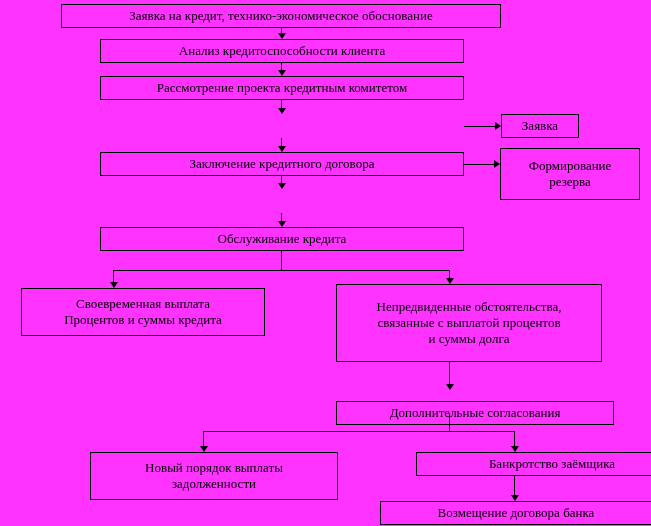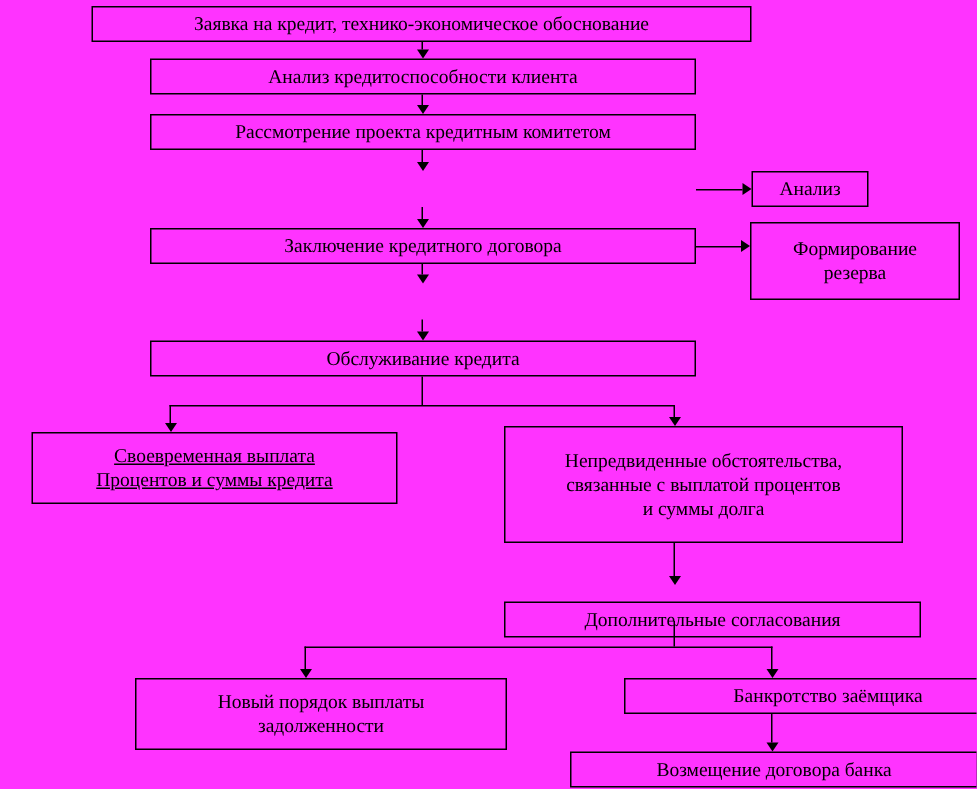--- a/index.html
+++ b/index.html
@@ -60,31 +60,31 @@
 
 <div id="diagram">
 
   <div class="node" style="left:61px; top:4px; width:440px; height:24px;">Заявка на кредит, технико-экономическое обоснование</div>
 
   <div class="node" style="left:100px; top:39px; width:364px; height:24px;">Анализ кредитоспособности клиента</div>
 
   <div class="node" style="left:100px; top:76px; width:364px; height:24px;">Рассмотрение проекта кредитным комитетом</div>
 
 
-  <div class="node" style="left:501px; top:114px; width:78px; height:24px;">Анализ</div>
+  <div class="node" style="left:501px; top:114px; width:78px; height:24px;">Заявка</div>
 
   <div class="node" style="left:100px; top:152px; width:364px; height:24px;">Заключение кредитного договора</div>
 
   <div class="node" style="left:500px; top:148px; width:140px; height:52px;">Формирование
 резерва</div>
 
 
   <div class="node" style="left:100px; top:227px; width:364px; height:24px;">Обслуживание кредита</div>
 
-  <div class="node" style="left:21px; top:288px; width:244px; height:48px;text-decoration:underline;">Своевременная выплата
+  <div class="node" style="left:21px; top:288px; width:244px; height:48px;">Своевременная выплата
 Процентов и суммы кредита</div>
 
   <div class="node" style="left:336px; top:284px; width:266px; height:78px;">Непредвиденные обстоятельства,
 связанные с выплатой процентов
 и суммы долга</div>
 
   <div class="node" style="left:336px; top:390px; width:278px; height:24px;margin-top:11px;">Дополнительные согласования</div>
 
   <div class="node" style="left:90px; top:452px; width:248px; height:48px;">Новый порядок выплаты
 задолженности</div>

